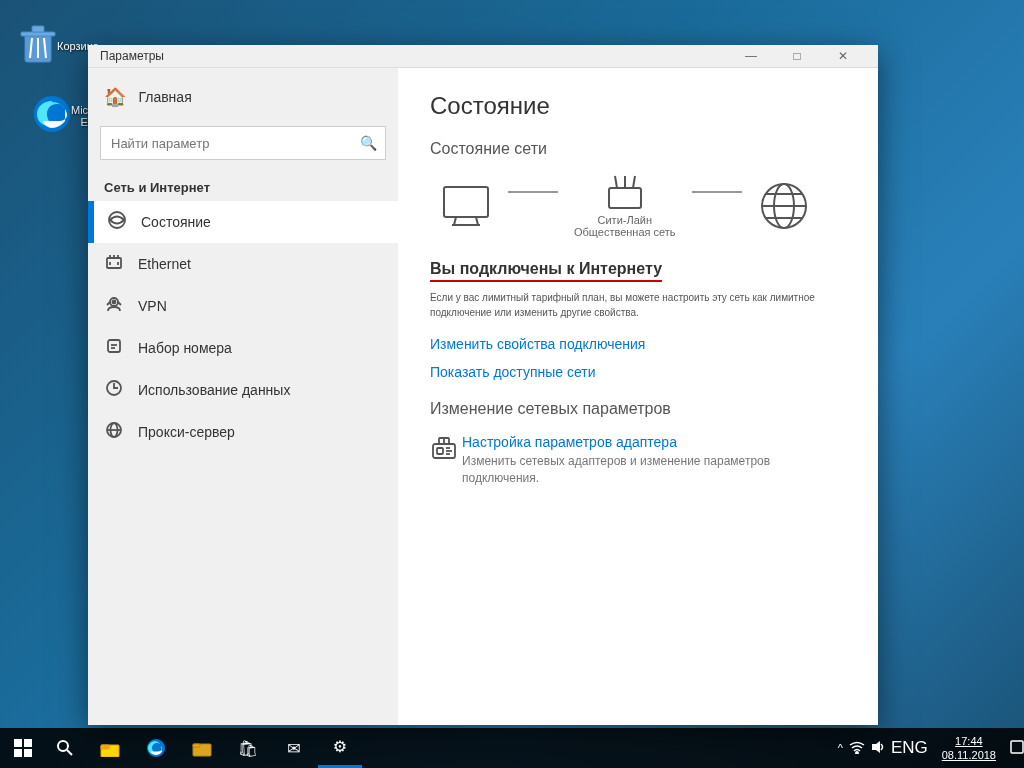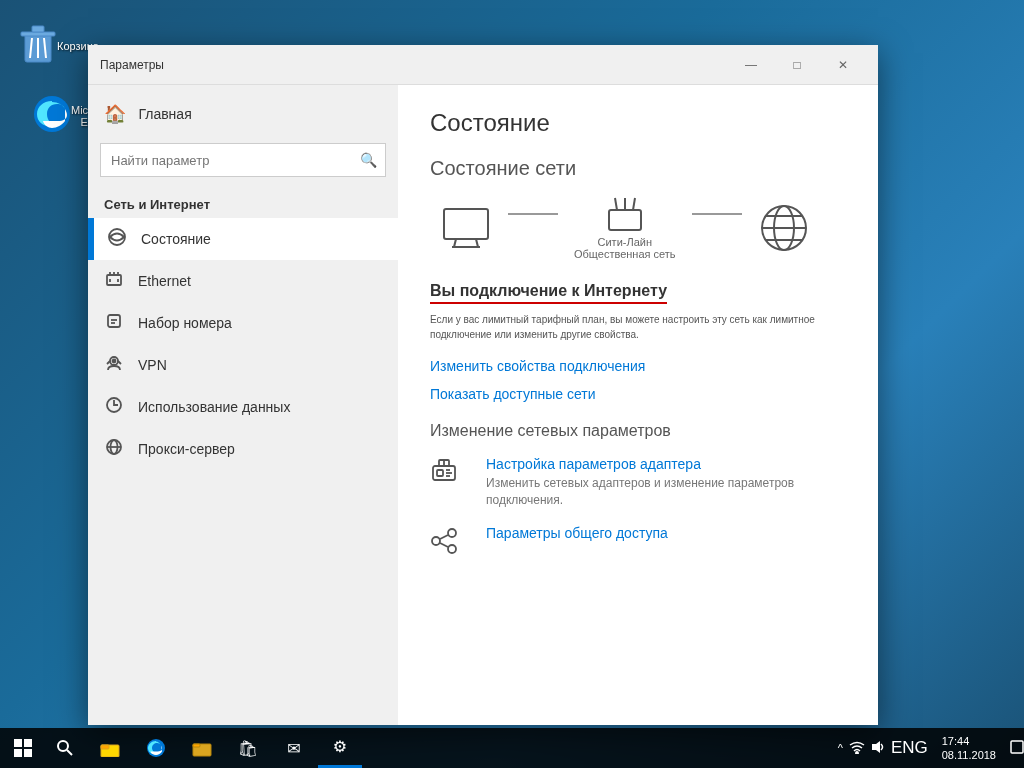--- a/index.html
+++ b/index.html
@@ -105,25 +105,26 @@
       cursor: pointer;
       color: white;
       font-size: 18px;
     }
 
     .taskbar-item.active {
       border-bottom: 3px solid #0078d7;
     }
 
     .taskbar-clock {
-      text-align: left;
+      text-align: center;
       font-size: 11px;
       color: white;
       padding: 0 8px;
       cursor: pointer;
+      text-decoration: underline;
     }
 
     .taskbar-tray {
       display: flex;
       align-items: center;
       gap: 6px;
       font-size: 11px;
       color: white;
     }
 
@@ -135,21 +136,21 @@
       width: 790px;
       height: 680px;
       background: white;
       box-shadow: 0 8px 30px rgba(0,0,0,0.5);
       display: flex;
       flex-direction: column;
     }
 
     
     .title-bar {
-      height: 40px;
+      height: 23px;
       background: #f0f0f0;
       display: flex;
       align-items: center;
       padding: 0 12px;
       justify-content: space-between;
       border-bottom: 1px solid #ddd;
       flex-shrink: 0;
     }
 
     .title-bar-title {
@@ -274,21 +275,21 @@
     }
 
     .section-title {
       font-size: 24px;
       font-weight: 300;
       color: #333;
       margin-bottom: 20px;
     }
 
     .subsection-title {
-      font-size: 20px;
+      font-size: 16px;
       color: #555;
       margin-bottom: 16px;
     }
 
     
     .network-diagram {
       display: flex;
       align-items: center;
       justify-content: flex-start;
       gap: 16px;
@@ -352,21 +353,21 @@
 
     .network-settings-title {
       font-size: 16px;
       color: #555;
       margin-bottom: 16px;
     }
 
     .settings-item {
       display: flex;
       align-items: flex-start;
-      gap: 28px;
+      gap: 4px;
       margin-bottom: 16px;
     }
 
     .settings-item-icon {
       font-size: 24px;
       color: #555;
       margin-top: 2px;
       width: 28px;
       text-align: center;
     }
@@ -466,38 +467,38 @@
               <line x1="5" y1="9" x2="5" y2="12"></line>
               <line x1="13" y1="9" x2="13" y2="12"></line>
             </svg>
           </span>
           <span>Ethernet</span>
         </div>
 
         <div class="sidebar-item">
           <span class="sidebar-icon">
             <svg width="18" height="18" viewBox="0 0 18 18" fill="none" stroke="#555" stroke-width="1.8">
-              <rect x="3" y="3" width="12" height="12" rx="2"></rect>
-              <line x1="6" y1="8" x2="12" y2="8"></line>
-              <line x1="6" y1="11" x2="10" y2="11"></line>
-            </svg>
-          </span>
-          <span>Набор номера</span>
-        </div>
-
-        <div class="sidebar-item">
-          <span class="sidebar-icon">
-            <svg width="18" height="18" viewBox="0 0 18 18" fill="none" stroke="#555" stroke-width="1.8">
               <circle cx="9" cy="7" r="4"></circle>
               <circle cx="9" cy="7" r="1.5" fill="#555"></circle>
               <path d="M3 16 Q3 12 9 12 Q15 12 15 16"></path>
               <path d="M5 7 L2 10 M13 7 L16 10"></path>
             </svg>
           </span>
           <span>VPN</span>
+        </div>
+
+        <div class="sidebar-item">
+          <span class="sidebar-icon">
+            <svg width="18" height="18" viewBox="0 0 18 18" fill="none" stroke="#555" stroke-width="1.8">
+              <rect x="3" y="3" width="12" height="12" rx="2"></rect>
+              <line x1="6" y1="8" x2="12" y2="8"></line>
+              <line x1="6" y1="11" x2="10" y2="11"></line>
+            </svg>
+          </span>
+          <span>Набор номера</span>
         </div>
 
         <div class="sidebar-item">
           <span class="sidebar-icon">
             <svg width="18" height="18" viewBox="0 0 18 18" fill="none" stroke="#555" stroke-width="1.8">
               <circle cx="9" cy="9" r="7"></circle>
               <path d="M9 4 L9 9 L13 9"></path>
             </svg>
           </span>
           <span>Использование данных</span>
@@ -551,21 +552,21 @@
               <circle cx="26" cy="26" r="22"></circle>
               <ellipse cx="26" cy="26" rx="10" ry="22"></ellipse>
               <line x1="4" y1="26" x2="48" y2="26"></line>
               <line x1="8" y1="14" x2="44" y2="14"></line>
               <line x1="8" y1="38" x2="44" y2="38"></line>
             </svg>
           </div>
         </div>
 
         <div style="margin-top: 10px;">
-          <span class="connection-status">Вы подключение к Интернету</span>
+          <span class="connection-status">Вы подключены к Интернету</span>
         </div>
         <p class="connection-desc">Если у вас лимитный тарифный план, вы можете настроить эту сеть как лимитное подключение или изменить другие свойства.</p>
 
         <a class="link-action">Изменить свойства подключения</a>
         <a class="link-action">Показать доступные сети</a>
 
         <div class="section-divider">
           <div class="network-settings-title">Изменение сетевых параметров</div>
         </div>
 
@@ -580,34 +581,20 @@
               <rect x="9" y="2" width="10" height="6" rx="1"></rect>
               <line x1="14" y1="2" x2="14" y2="8"></line>
             </svg>
           </div>
           <div class="settings-item-content">
             <div class="settings-item-title">Настройка параметров адаптера</div>
             <div class="settings-item-desc">Изменить сетевых адаптеров и изменение параметров подключения.</div>
           </div>
         </div>
 
-        <div class="settings-item">
-          <div class="settings-item-icon">
-            <svg width="28" height="28" viewBox="0 0 28 28" fill="none" stroke="#555" stroke-width="1.8">
-              <circle cx="6" cy="14" r="4"></circle>
-              <circle cx="22" cy="6" r="4"></circle>
-              <circle cx="22" cy="22" r="4"></circle>
-              <line x1="10" y1="12" x2="18" y2="8"></line>
-              <line x1="10" y1="16" x2="18" y2="20"></line>
-            </svg>
-          </div>
-          <div class="settings-item-content">
-            <div class="settings-item-title">Параметры общего доступа</div>
-          </div>
-        </div>
 
       </div>
     </div>
   </div>
 
   <div class="taskbar">
 
     <div class="taskbar-start">
       <svg width="18" height="18" viewBox="0 0 18 18" fill="white">
         <rect x="0" y="0" width="8" height="8"></rect>

